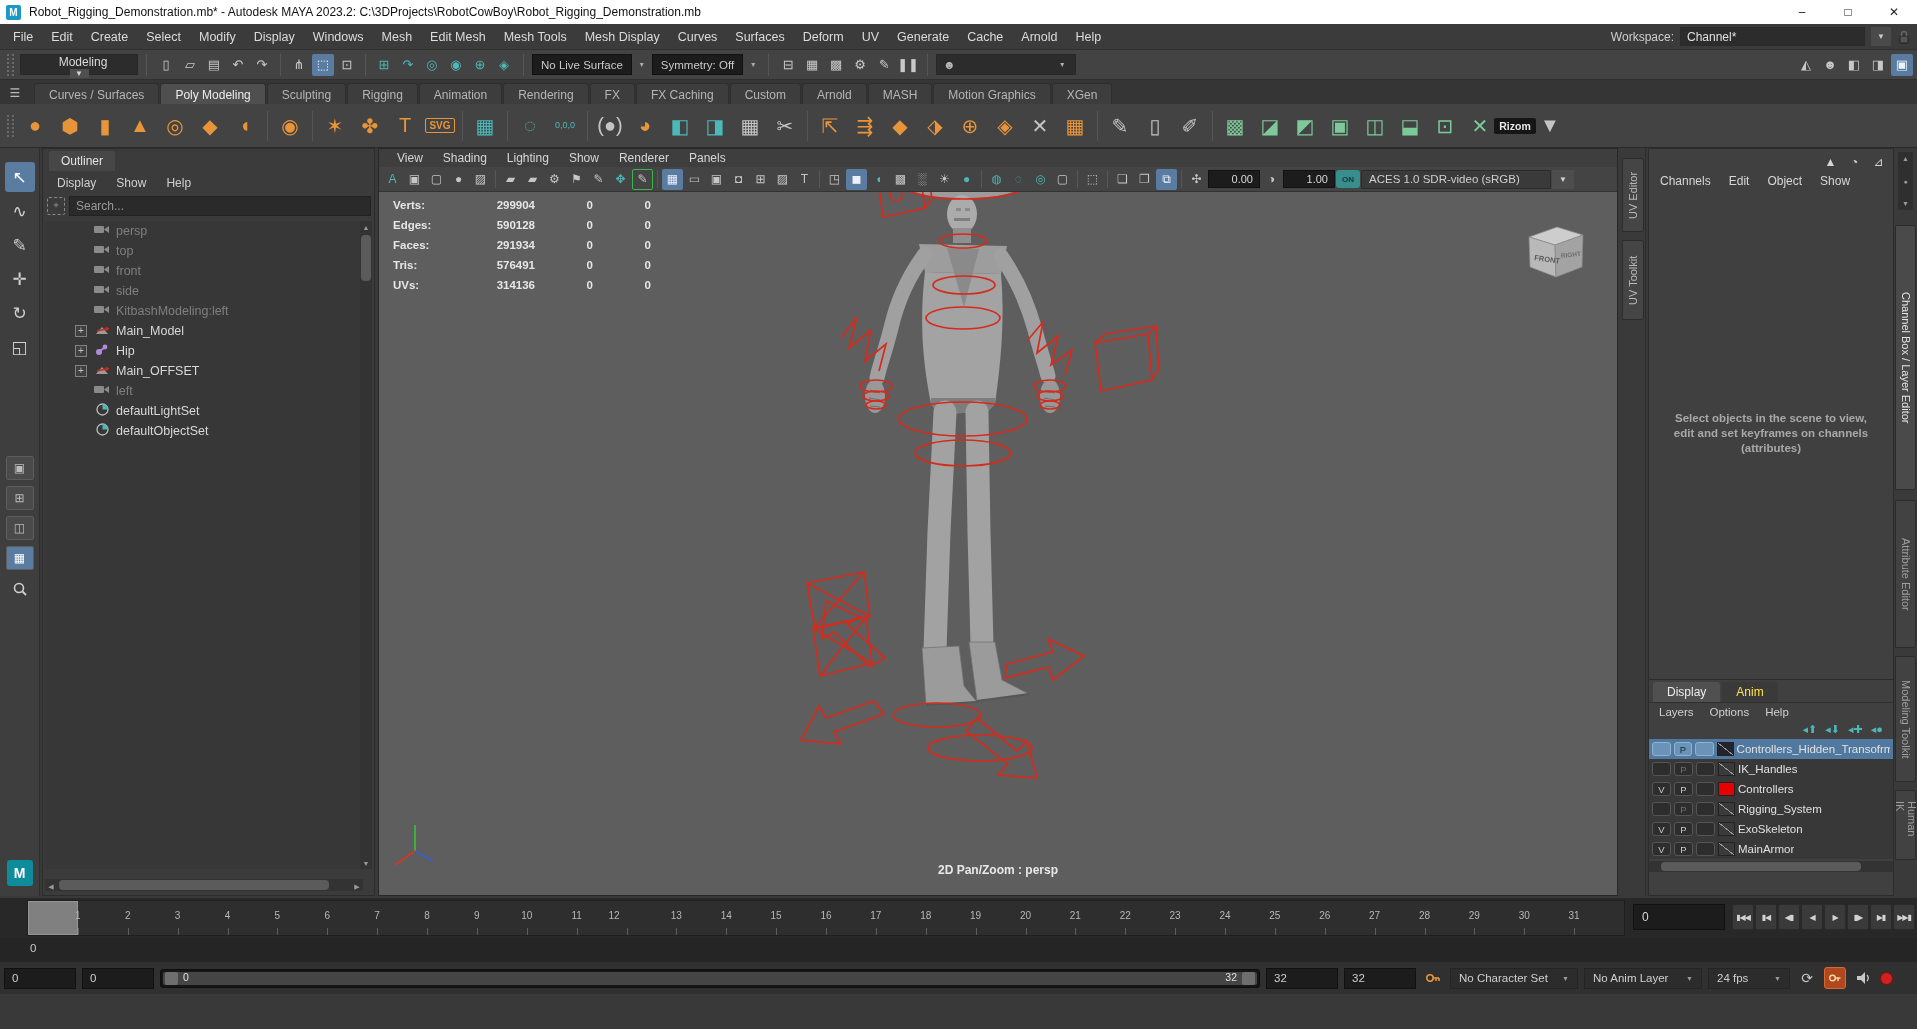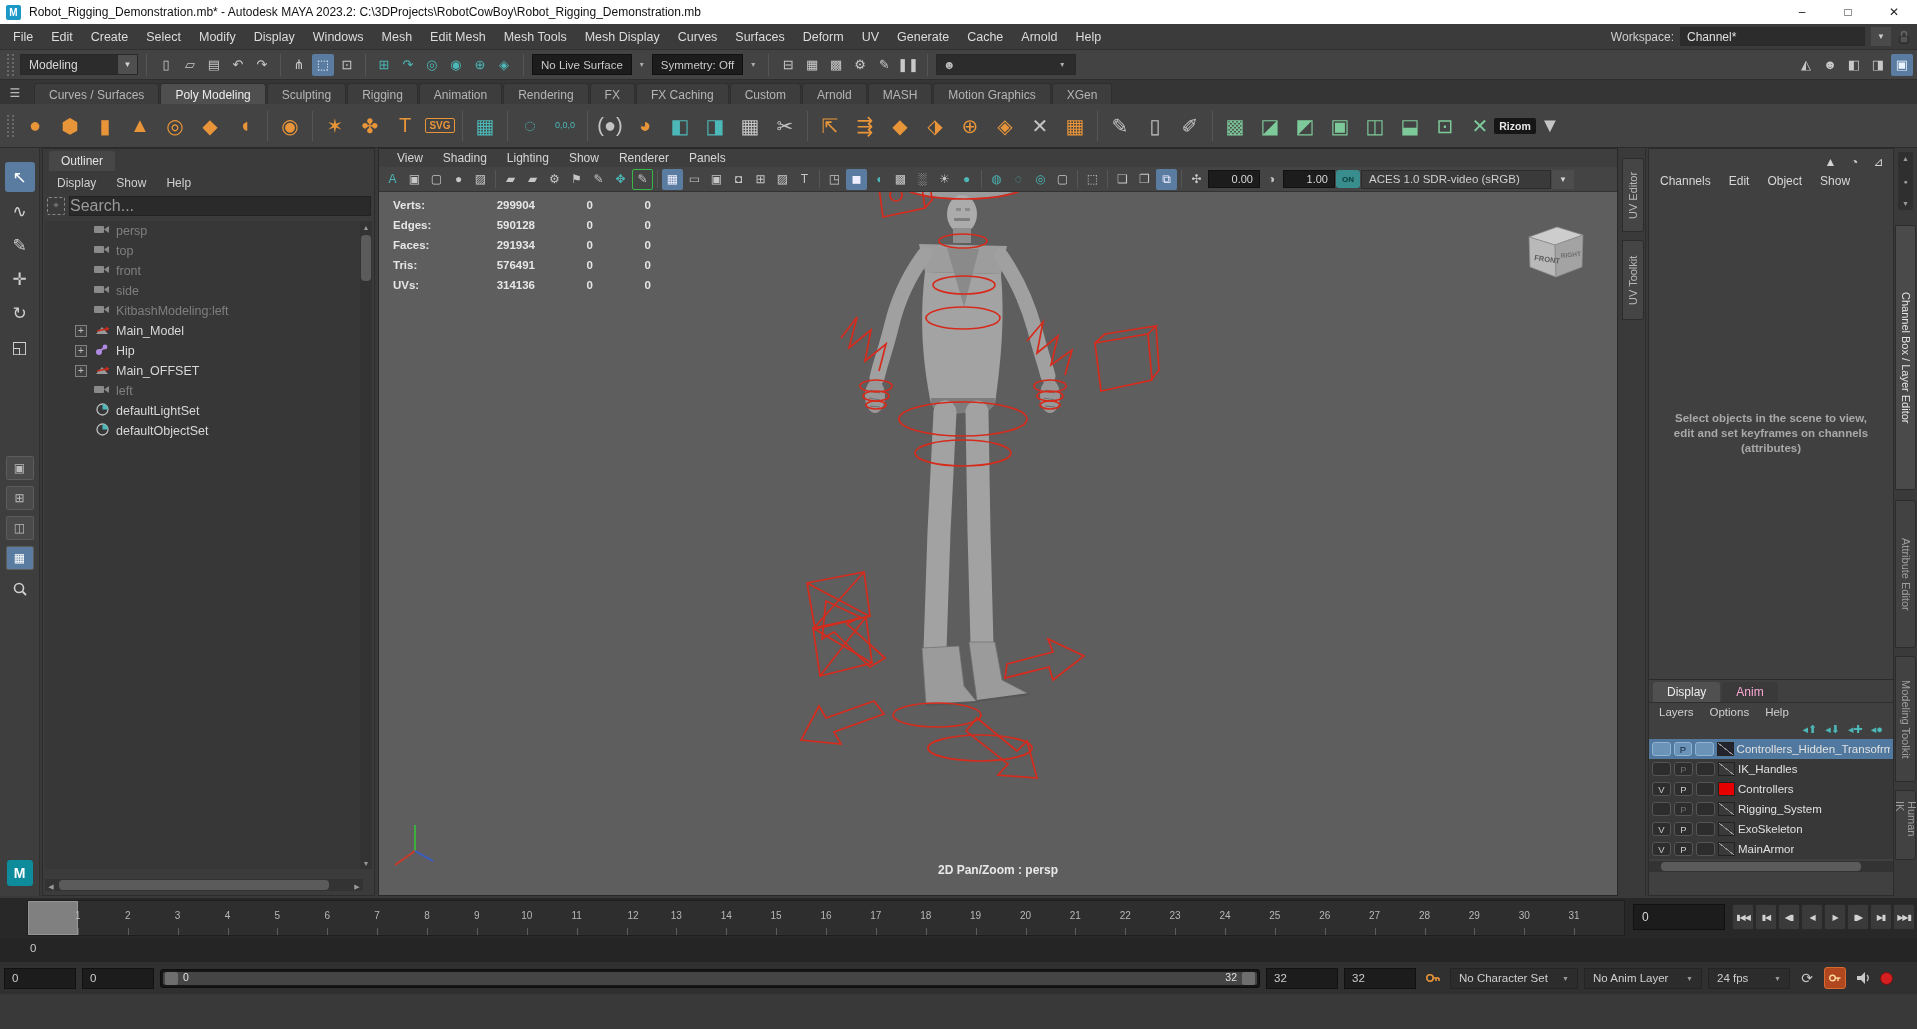--- a/index.html
+++ b/index.html
@@ -24,21 +24,21 @@
   .menubar{left:0;top:24px;width:1917px;height:26px;background:#3b3b3b;display:flex;align-items:center;padding-left:4px;border-bottom:1px solid #303030;}
   .menu-item{padding:4px 9px;color:#dcdcdc;font-size:12.5px;cursor:default;}
   .workspace{margin-left:auto;display:flex;align-items:center;gap:6px;padding-right:6px;}
   .ws-label{color:#cfcfcf;}
   .ws-drop{width:185px;height:19px;background:var(--drop);border:1px solid #2a2a2a;display:flex;align-items:center;padding:0 6px;color:#e0e0e0;}
   .ws-arrow{width:20px;height:19px;background:#4a4a4a;display:flex;align-items:center;justify-content:center;font-size:8px;color:#ccc;}
 
   
   .statusline{left:0;top:50px;width:1917px;height:30px;background:var(--bar);display:flex;align-items:center;gap:3px;padding:0 4px;border-bottom:1px solid #2e2e2e;}
   .grip{width:7px;height:22px;border-left:2px dotted #6a6a6a;border-right:2px dotted #6a6a6a;margin:0 3px;}
-  .mode-drop{width:118px;height:21px;background:var(--drop);display:flex;align-items:center;border:1px solid #282828;}
+  .mode-drop{width:118px;height:21px;background:var(--drop);display:flex;align-items:center;border:1px solid #282828;flex-direction:column;}
   .mode-drop span{flex:1;padding-left:8px;font-size:12px;color:#d8d8d8;}
   .mode-arrow{width:19px;height:100%;background:#4f4f4f;display:flex;align-items:center;justify-content:center;font-size:8px;}
   .sl-sep{width:1px;height:22px;background:#2c2c2c;border-right:1px solid #555;margin:0 5px;}
   .sl-icon{width:22px;height:22px;display:flex;align-items:center;justify-content:center;font-size:13px;color:#c8c8c8;border-radius:2px;}
   .sl-icon.teal{color:var(--teal);}
   .sl-icon.active{background:var(--activeicon);color:#eaf4ff;}
   .sl-field{height:21px;background:var(--field);border:1px solid #111;color:#c9c9c9;display:flex;align-items:center;padding:0 8px;font-size:11.5px;}
   .sl-mini-arrow{width:14px;height:21px;display:flex;align-items:center;justify-content:center;font-size:7px;color:#aaa;}
   .person-drop{width:140px;height:21px;background:var(--drop);border:1px solid #282828;display:flex;align-items:center;padding:0 6px;gap:6px;}
   .sl-right{margin-left:auto;display:flex;gap:2px;}
@@ -68,21 +68,21 @@
   .layout-btn.active{background:var(--activeicon);color:#fff;}
   .maya-logo{margin-top:auto;margin-bottom:10px;width:26px;height:26px;background:#0e8c9c;border-radius:3px;color:#fff;display:flex;align-items:center;justify-content:center;font-weight:bold;font-size:14px;}
 
   
   .outliner{left:42px;top:0;width:333px;height:748px;background:var(--panel);border:1px solid #2c2c2c;}
   .out-tab{position:absolute;left:6px;top:2px;padding:3px 12px;background:#474747;color:#e2e2e2;font-size:12px;border-radius:3px 3px 0 0;}
   .out-menus{position:absolute;left:4px;top:24px;display:flex;}
   .out-menu{padding:3px 10px;color:#cfcfcf;font-size:12px;}
   .out-search{position:absolute;left:4px;top:46px;width:324px;height:21px;display:flex;align-items:center;gap:4px;}
   .out-search-icon{width:18px;height:18px;border:1px dashed #888;border-radius:2px;display:flex;align-items:center;justify-content:center;font-size:9px;color:#999;}
-  .out-search-field{flex:1;height:20px;background:#2a2a2a;border:1px solid #222;color:#9a9a9a;display:flex;align-items:center;padding:0 0;font-size:16px;}
+  .out-search-field{flex:1;height:20px;background:#2a2a2a;border:1px solid #222;color:#9a9a9a;display:flex;align-items:center;padding:0 6px;font-size:12px;}
   .out-list{position:absolute;left:2px;top:72px;width:318px;height:648px;background:var(--panel2);overflow:hidden;}
   .out-row{height:20px;display:flex;align-items:center;padding-left:30px;font-size:12.5px;color:#d8d8d8;}
   .out-row.muted{color:#7f7f7f;}
   .out-expand{width:12px;height:12px;border:1px solid #828282;color:#c0c0c0;font-size:10px;line-height:10px;text-align:center;margin-right:5px;background:#3f3f3f;}
   .out-spacer{width:17px;}
   .out-icon{width:20px;text-align:center;margin-right:4px;font-size:12px;}
   .vscroll{position:absolute;right:2px;top:72px;width:12px;height:648px;background:#333;}
   .vscroll .thumb{position:absolute;left:1px;top:14px;width:10px;height:46px;background:#5b5b5b;border-radius:4px;}
   .scroll-arrow{position:absolute;left:0;width:12px;height:12px;font-size:7px;color:#999;display:flex;align-items:center;justify-content:center;}
   .hscroll{position:absolute;left:2px;bottom:4px;width:318px;height:12px;background:#333;}
@@ -112,21 +112,21 @@
   .uvstrip{left:1620px;top:0;width:26px;height:748px;background:#3a3a3a;border-right:1px solid #2d2d2d;}
   .uv-tab{position:absolute;left:2px;width:22px;background:#454545;border:1px solid #2c2c2c;border-radius:3px 0 0 3px;color:#b9b9b9;font-size:11px;writing-mode:vertical-rl;transform:rotate(180deg);display:flex;align-items:center;justify-content:center;padding:10px 0;}
   .chpanel{left:1648px;top:0;width:246px;height:748px;background:#404040;border:1px solid #2c2c2c;}
   .ch-top-icons{position:absolute;right:6px;top:4px;display:flex;gap:7px;}
   .ch-top-icon{width:17px;height:17px;display:flex;align-items:center;justify-content:center;}
   .ch-menus{position:absolute;left:2px;top:22px;display:flex;}
   .ch-menu{padding:3px 9px;font-size:12px;color:#d6d6d6;}
   .ch-message{position:absolute;left:0;top:262px;width:100%;text-align:center;color:#a8a8a8;font-size:11.5px;font-weight:bold;line-height:1.3;}
   .layer-editor{position:absolute;left:0;top:530px;width:100%;height:218px;border-top:1px solid #2b2b2b;}
   .layer-tabs{display:flex;padding:2px 4px 0 4px;border-bottom:1px solid #2e2e2e;}
-  .layer-tab{padding:3px 14px;font-size:12px;color:#f9a8d4;background:#3a3a3a;border-radius:3px 3px 0 0;margin-right:2px;}
+  .layer-tab{padding:3px 14px;font-size:12px;color:#fde047;background:#3a3a3a;border-radius:3px 3px 0 0;margin-right:2px;}
   .layer-tab.active{background:#505050;color:#ececec;}
   .layer-menus{display:flex;padding:1px 2px;}
   .layer-menu{padding:2px 8px;font-size:11.5px;color:#cfcfcf;}
   .layer-toolbar{display:flex;justify-content:flex-end;gap:8px;padding:2px 10px 3px 0;}
   .layer-tool{color:var(--teal);font-size:11px;}
   .layer-rows{background:#383838;}
   .layer-row{height:20px;display:flex;align-items:center;gap:3px;padding:0 3px;}
   .layer-row.selected{background:var(--selblue);}
   .ltoggle{width:19px;height:14px;background:#2d2d2d;border:1px solid #555;border-radius:3px;font-size:9.5px;color:#c9c9c9;display:flex;align-items:center;justify-content:center;}
   .layer-row.selected .ltoggle{background:#6b93b8;border-color:#8fb3d4;color:#10253a;}
@@ -820,21 +820,21 @@
         <div class="tick-label" style="left: 349.125px;">7</div>
         <div class="tick-mark" style="left: 349.125px;"></div>
         <div class="tick-label" style="left: 399px;">8</div>
         <div class="tick-mark" style="left: 399px;"></div>
         <div class="tick-label" style="left: 448.875px;">9</div>
         <div class="tick-mark" style="left: 448.875px;"></div>
         <div class="tick-label" style="left: 498.75px;">10</div>
         <div class="tick-mark" style="left: 498.75px;"></div>
         <div class="tick-label" style="left: 548.625px;">11</div>
         <div class="tick-mark" style="left: 548.625px;"></div>
-        <div class="tick-label" style="left: 605px;">12</div>
+        <div class="tick-label" style="left: 586px;">12</div>
         <div class="tick-mark" style="left: 598.5px;"></div>
         <div class="tick-label" style="left: 648.375px;">13</div>
         <div class="tick-mark" style="left: 648.375px;"></div>
         <div class="tick-label" style="left: 698.25px; text-align: right;">14</div>
         <div class="tick-mark" style="left: 698.25px;"></div>
         <div class="tick-label" style="left: 748.125px;">15</div>
         <div class="tick-mark" style="left: 748.125px;"></div>
         <div class="tick-label" style="left: 798px;">16</div>
         <div class="tick-mark" style="left: 798px;"></div>
         <div class="tick-label" style="left: 847.875px;">17</div>

